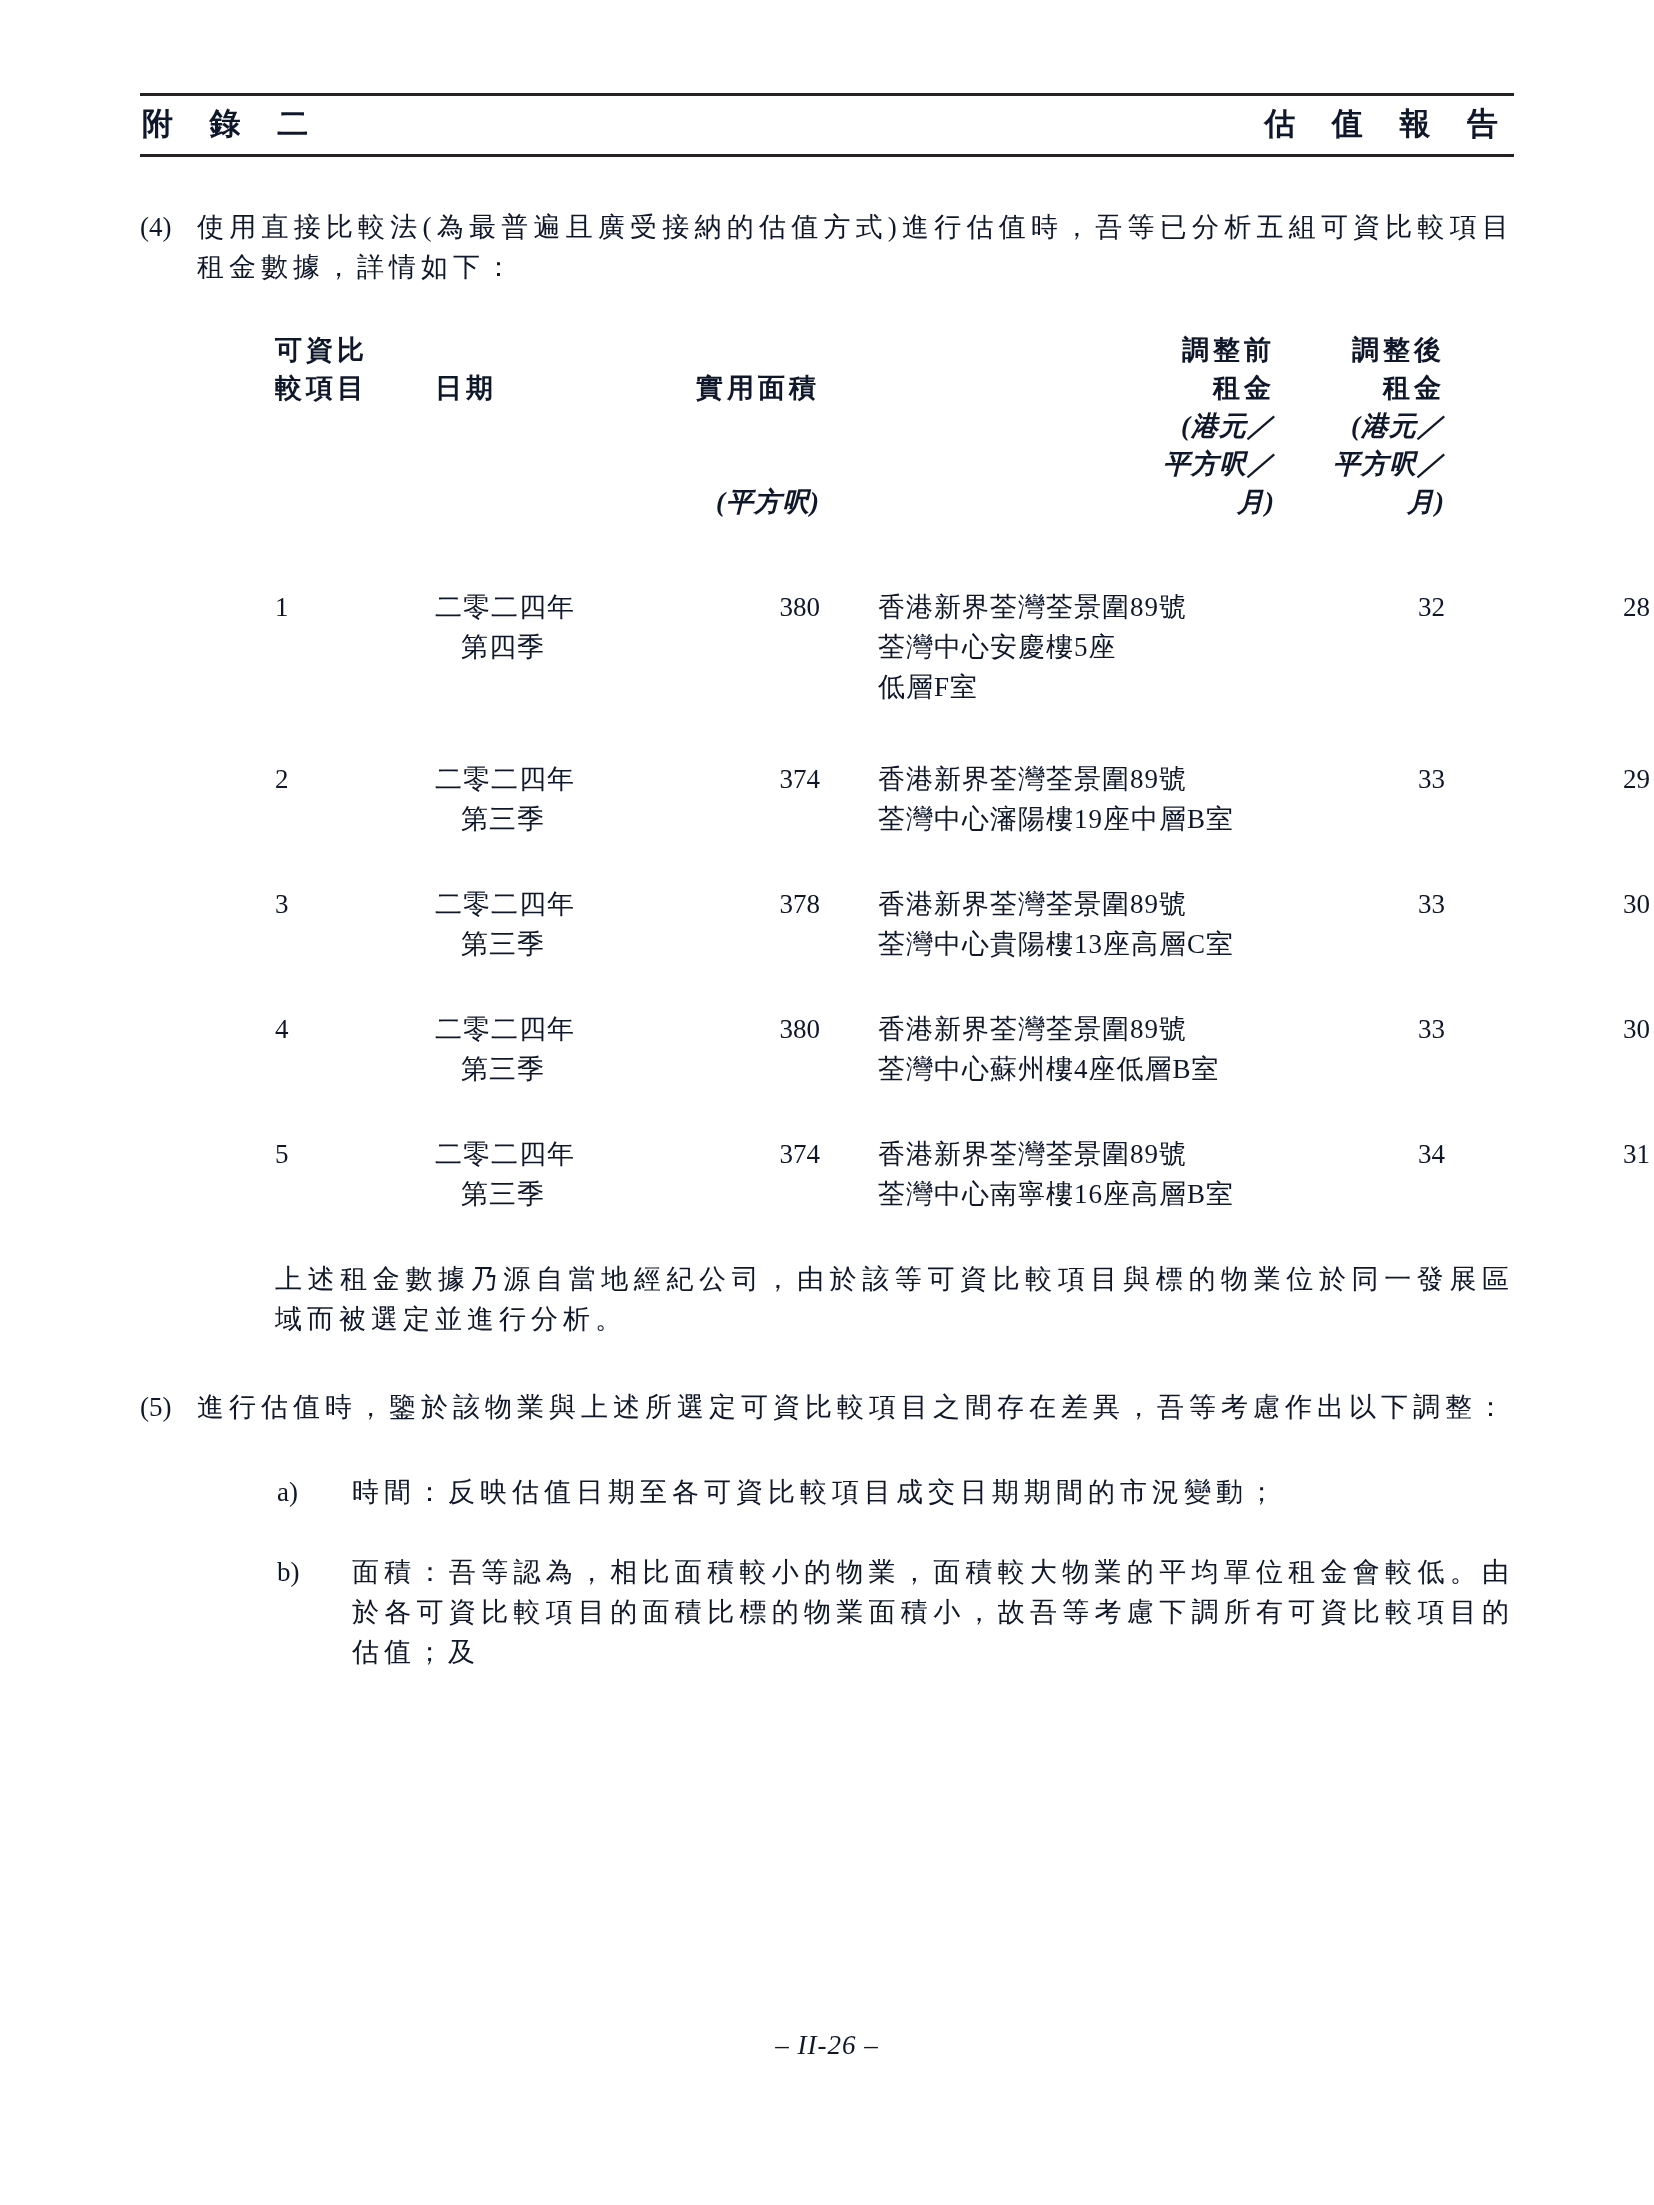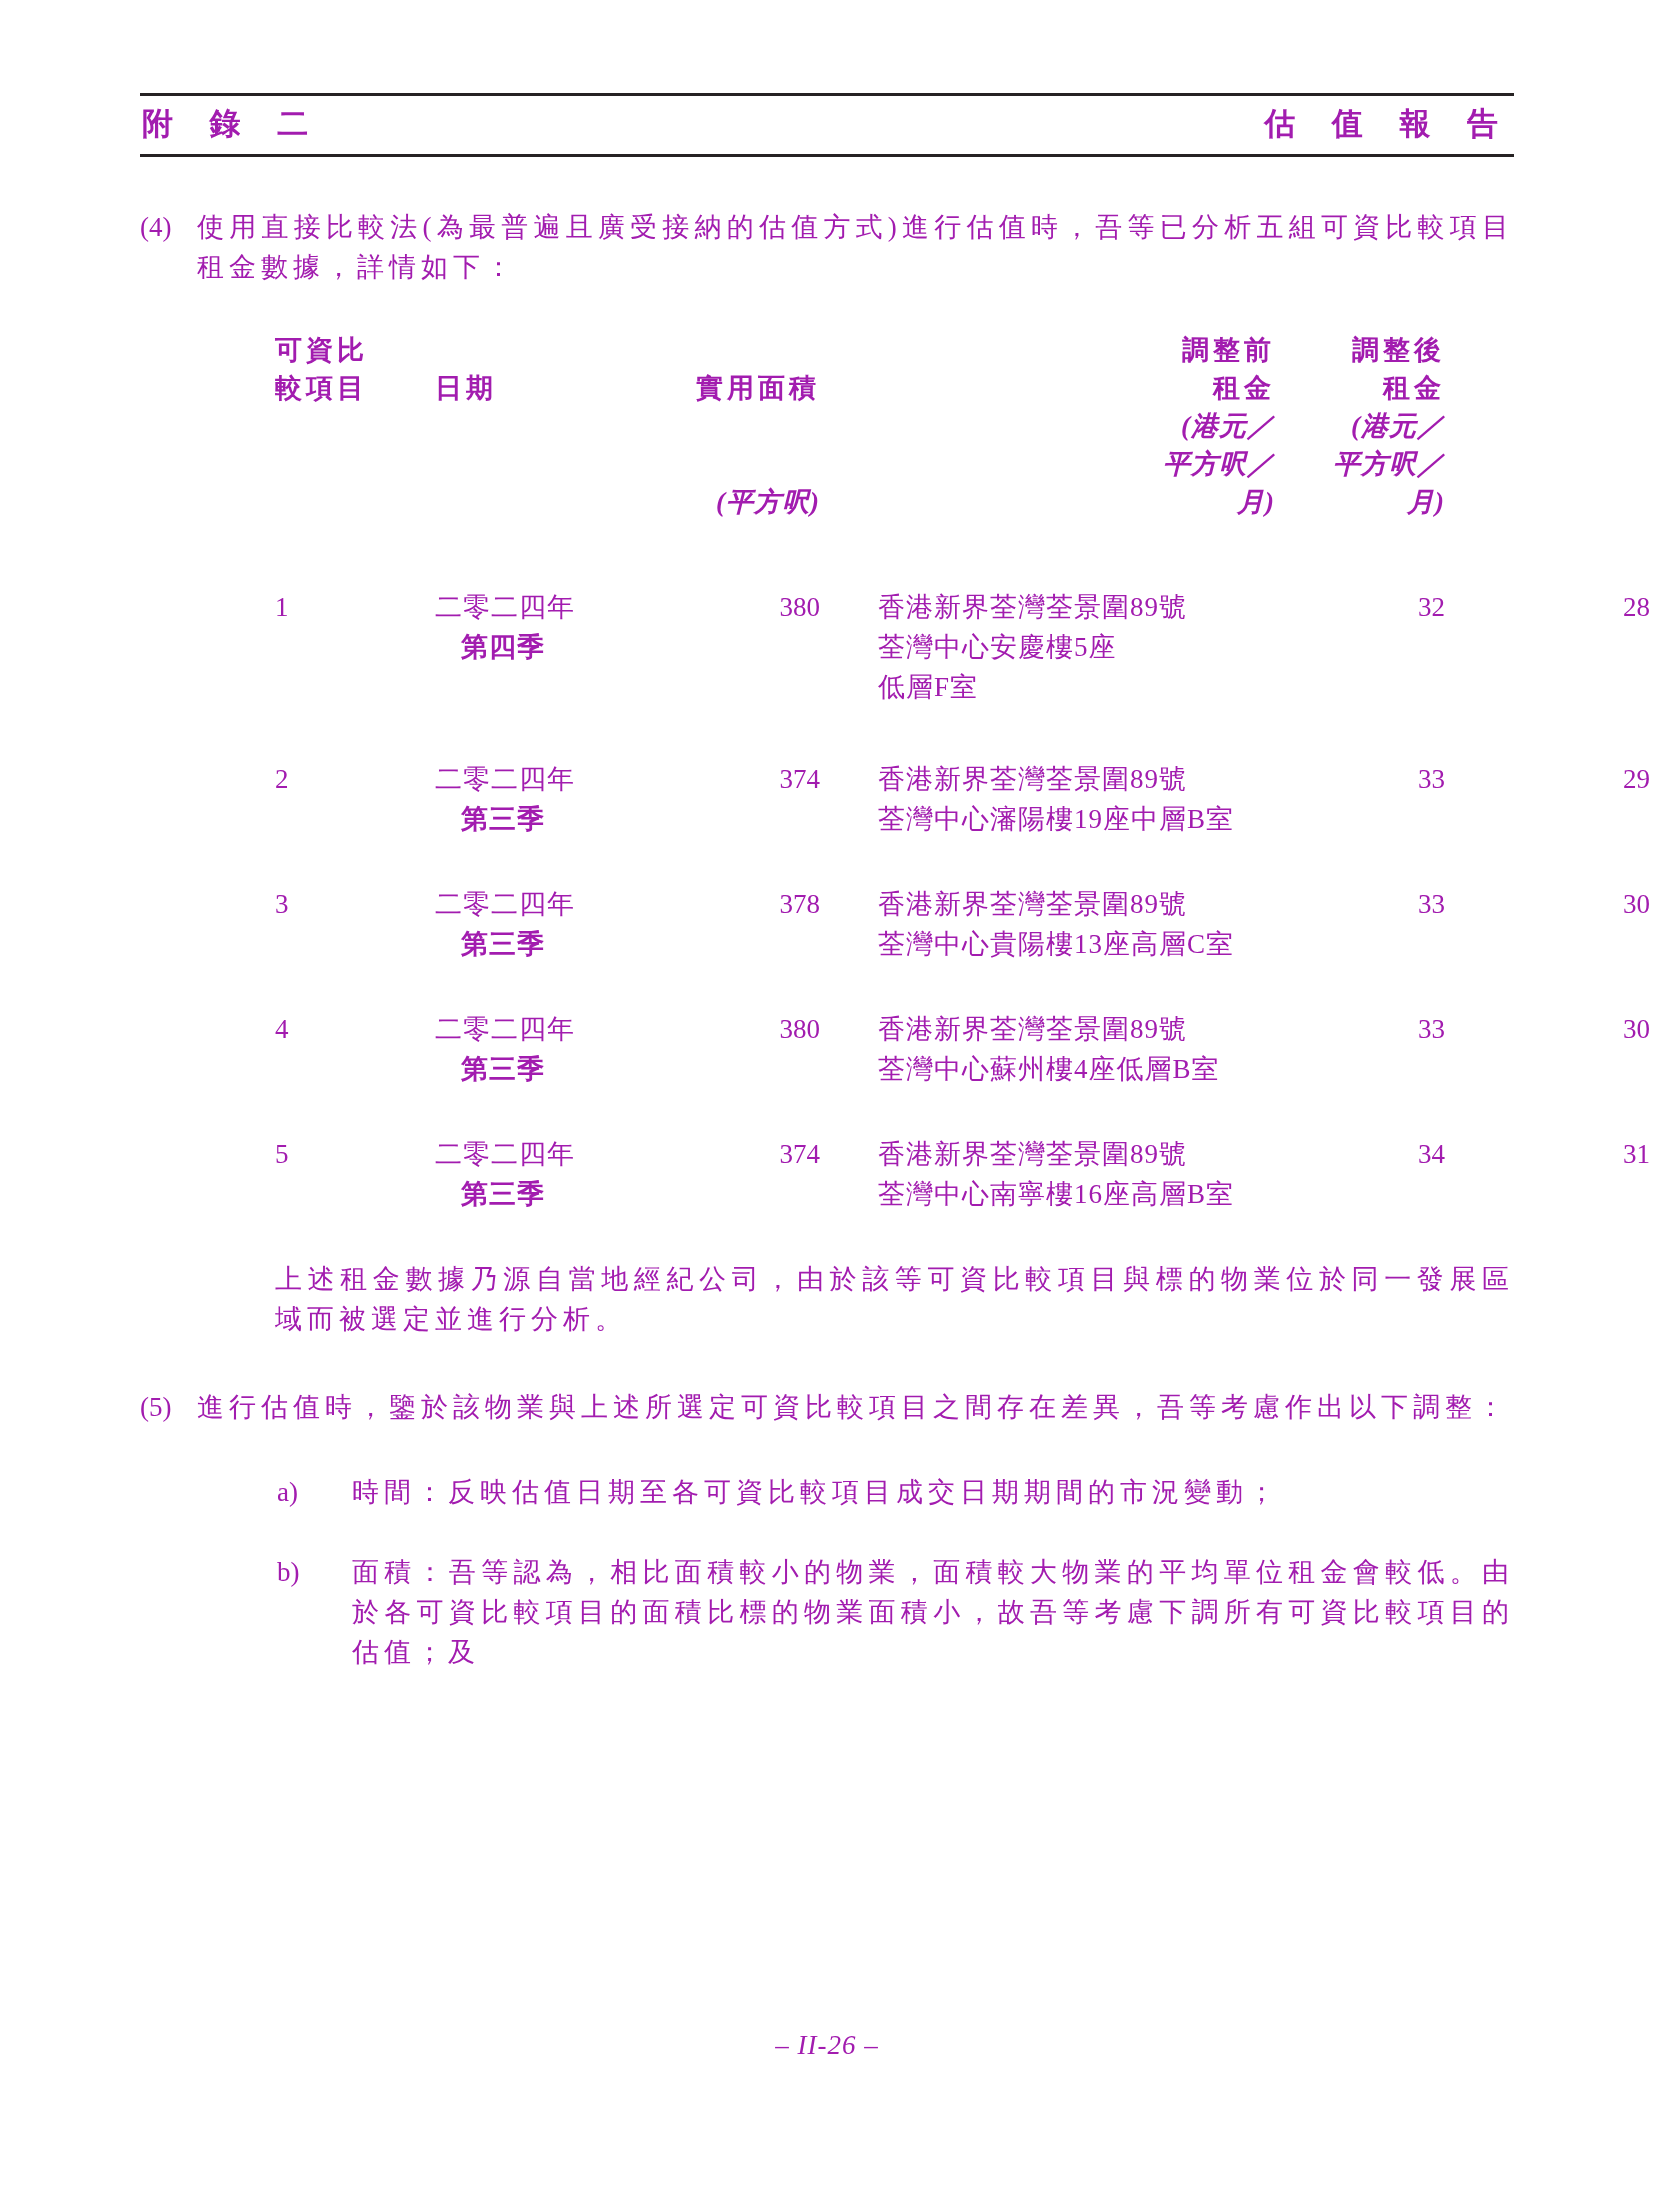--- a/index.html
+++ b/index.html
@@ -1,21 +1,21 @@
 <!DOCTYPE html>
 <html><head>
 <meta charset="utf-8">
 <style>
   html,body{margin:0;padding:0;background:#e8e8e8;}
   .page{
     position:relative;
     width:1654px;height:2205px;
     margin:0 auto;
     background:#ffffff;
-    color:#a21caf;
+    color:#0f172a;
     font-family:"Liberation Serif","DejaVu Serif",serif;
     box-sizing:border-box;
     padding:93px 140px 0 140px;
     overflow:hidden;
   }
   
   .band{
     display:flex;justify-content:space-between;align-items:center;
     border-top:3px solid #262223;
     border-bottom:3px solid #262223;
@@ -41,21 +41,21 @@
     grid-template-columns:120px 175px 170px 415px 130px 165px;
     gap:40px;
   }
   .thead{font-weight:bold;letter-spacing:4px;margin-bottom:66px;}
   .thead .hline{height:38px;line-height:38px;white-space:nowrap;}
   .unit{font-style:italic;font-weight:bold;letter-spacing:1px;}
   .right{text-align:right;}
   .trow{line-height:40px;letter-spacing:1px;margin-bottom:45px;}
   .trow.r1{margin-bottom:52px;}
   .cell-loc{padding-left:18px;}
-  .date2{padding-left:26px;font-weight:bold;}
+  .date2{padding-left:26px;}
   .num{letter-spacing:0;}
   
   .pagefoot{
     position:absolute;left:0;top:2030px;width:100%;
     text-align:center;font-size:27px;letter-spacing:1px;font-style:italic;
   }
 </style>
 </head>
 <body>
 

